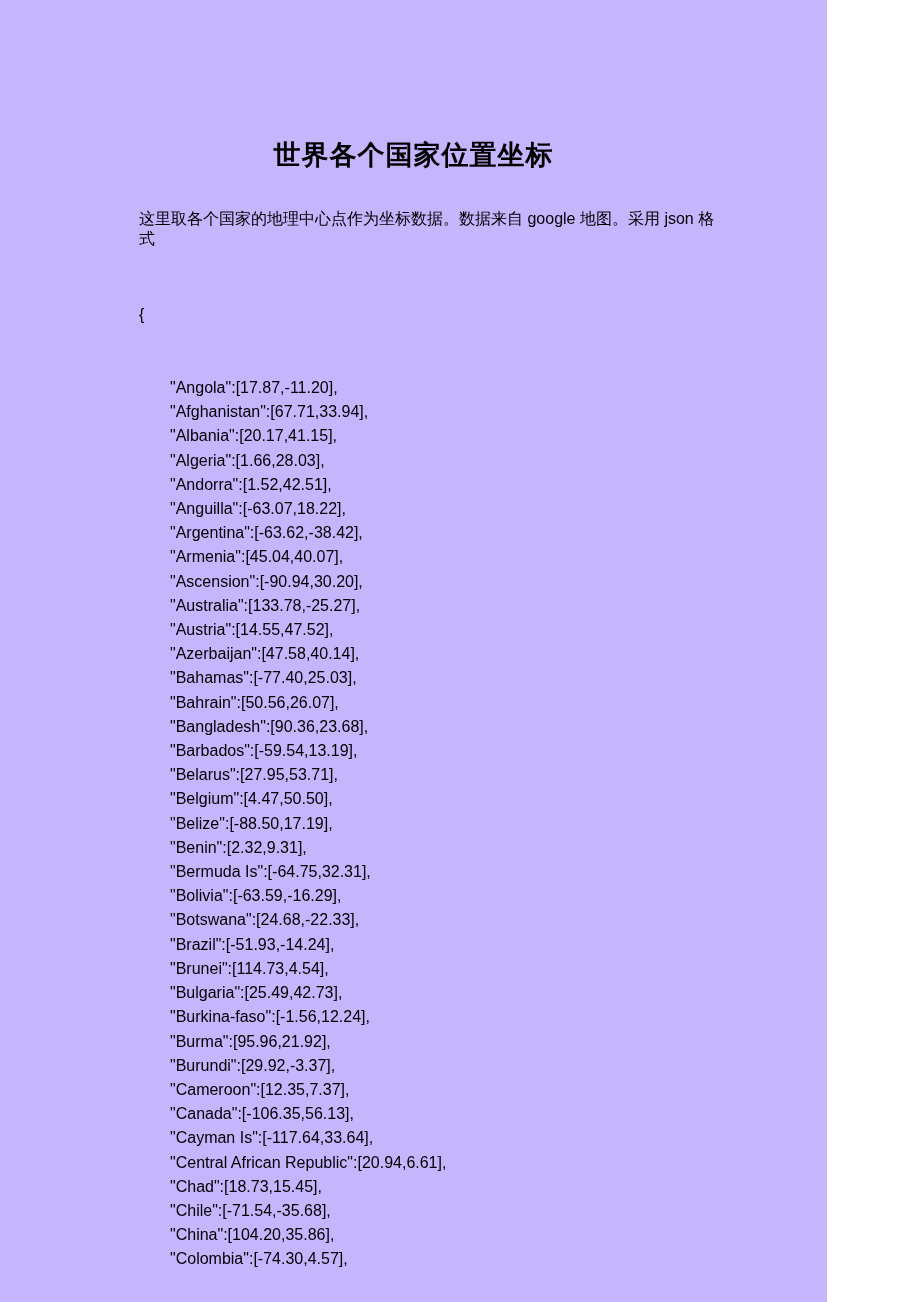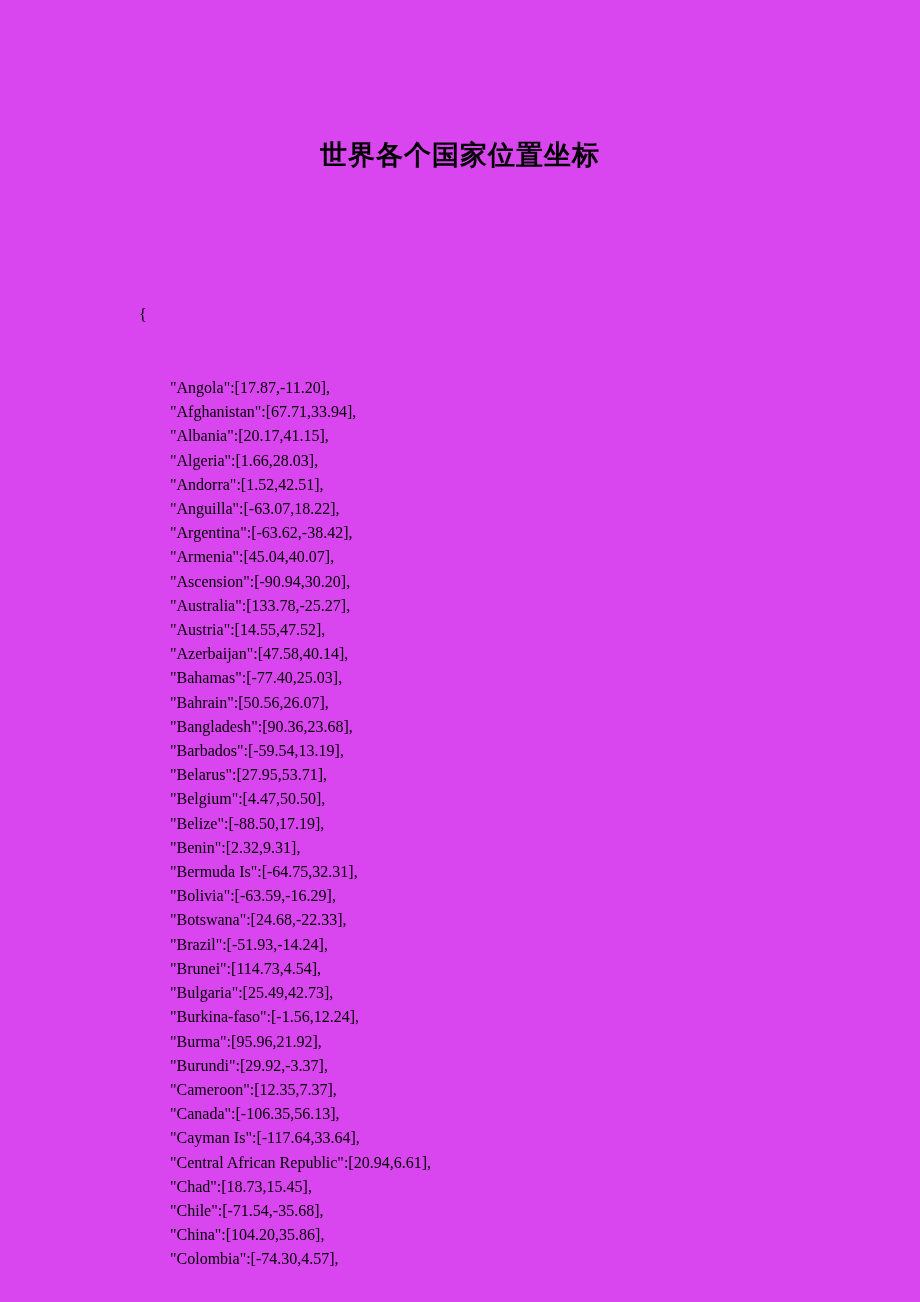--- a/index.html
+++ b/index.html
@@ -2,25 +2,25 @@
 <html><head>
 <meta charset="utf-8">
 <style>
   html, body {
     margin: 0;
     padding: 0;
     background: #ffffff;
   }
   .page {
     position: relative;
-    width: 920px;
+    width: 827px;
     height: 1302px;
-    background: #d946ef;
+    background: #c4b5fd;
     overflow: hidden;
-    font-family: Liberation Serif, serif;
+    font-family: Liberation Sans, sans-serif;
     color: #000000;
   }
   .doc-title {
     position: absolute;
     top: 139px;
     left: 0;
     width: 100%;
     text-align: center;
     font-size: 27px;
     line-height: 1.2;
@@ -49,18 +49,19 @@
   .code .entry {
     margin-left: 31px;
   }
 </style>
 </head>
 <body>
 
 <div class="page">
   <div class="doc-title">世界各个国家位置坐标</div>
 
+  <div class="intro">这里取各个国家的地理中心点作为坐标数据。数据来自 google 地图。采用 json 格式</div>
 
   <div class="code">
     <div class="brace">{</div>
     <div><div class="entry">"Angola":[17.87,-11.20],</div><div class="entry">"Afghanistan":[67.71,33.94],</div><div class="entry">"Albania":[20.17,41.15],</div><div class="entry">"Algeria":[1.66,28.03],</div><div class="entry">"Andorra":[1.52,42.51],</div><div class="entry">"Anguilla":[-63.07,18.22],</div><div class="entry">"Argentina":[-63.62,-38.42],</div><div class="entry">"Armenia":[45.04,40.07],</div><div class="entry">"Ascension":[-90.94,30.20],</div><div class="entry">"Australia":[133.78,-25.27],</div><div class="entry">"Austria":[14.55,47.52],</div><div class="entry">"Azerbaijan":[47.58,40.14],</div><div class="entry">"Bahamas":[-77.40,25.03],</div><div class="entry">"Bahrain":[50.56,26.07],</div><div class="entry">"Bangladesh":[90.36,23.68],</div><div class="entry">"Barbados":[-59.54,13.19],</div><div class="entry">"Belarus":[27.95,53.71],</div><div class="entry">"Belgium":[4.47,50.50],</div><div class="entry">"Belize":[-88.50,17.19],</div><div class="entry">"Benin":[2.32,9.31],</div><div class="entry">"Bermuda Is":[-64.75,32.31],</div><div class="entry">"Bolivia":[-63.59,-16.29],</div><div class="entry">"Botswana":[24.68,-22.33],</div><div class="entry">"Brazil":[-51.93,-14.24],</div><div class="entry">"Brunei":[114.73,4.54],</div><div class="entry">"Bulgaria":[25.49,42.73],</div><div class="entry">"Burkina-faso":[-1.56,12.24],</div><div class="entry">"Burma":[95.96,21.92],</div><div class="entry">"Burundi":[29.92,-3.37],</div><div class="entry">"Cameroon":[12.35,7.37],</div><div class="entry">"Canada":[-106.35,56.13],</div><div class="entry">"Cayman Is":[-117.64,33.64],</div><div class="entry">"Central African Republic":[20.94,6.61],</div><div class="entry">"Chad":[18.73,15.45],</div><div class="entry">"Chile":[-71.54,-35.68],</div><div class="entry">"China":[104.20,35.86],</div><div class="entry">"Colombia":[-74.30,4.57],</div></div>
   </div>
 </div>
 
 </body></html>

